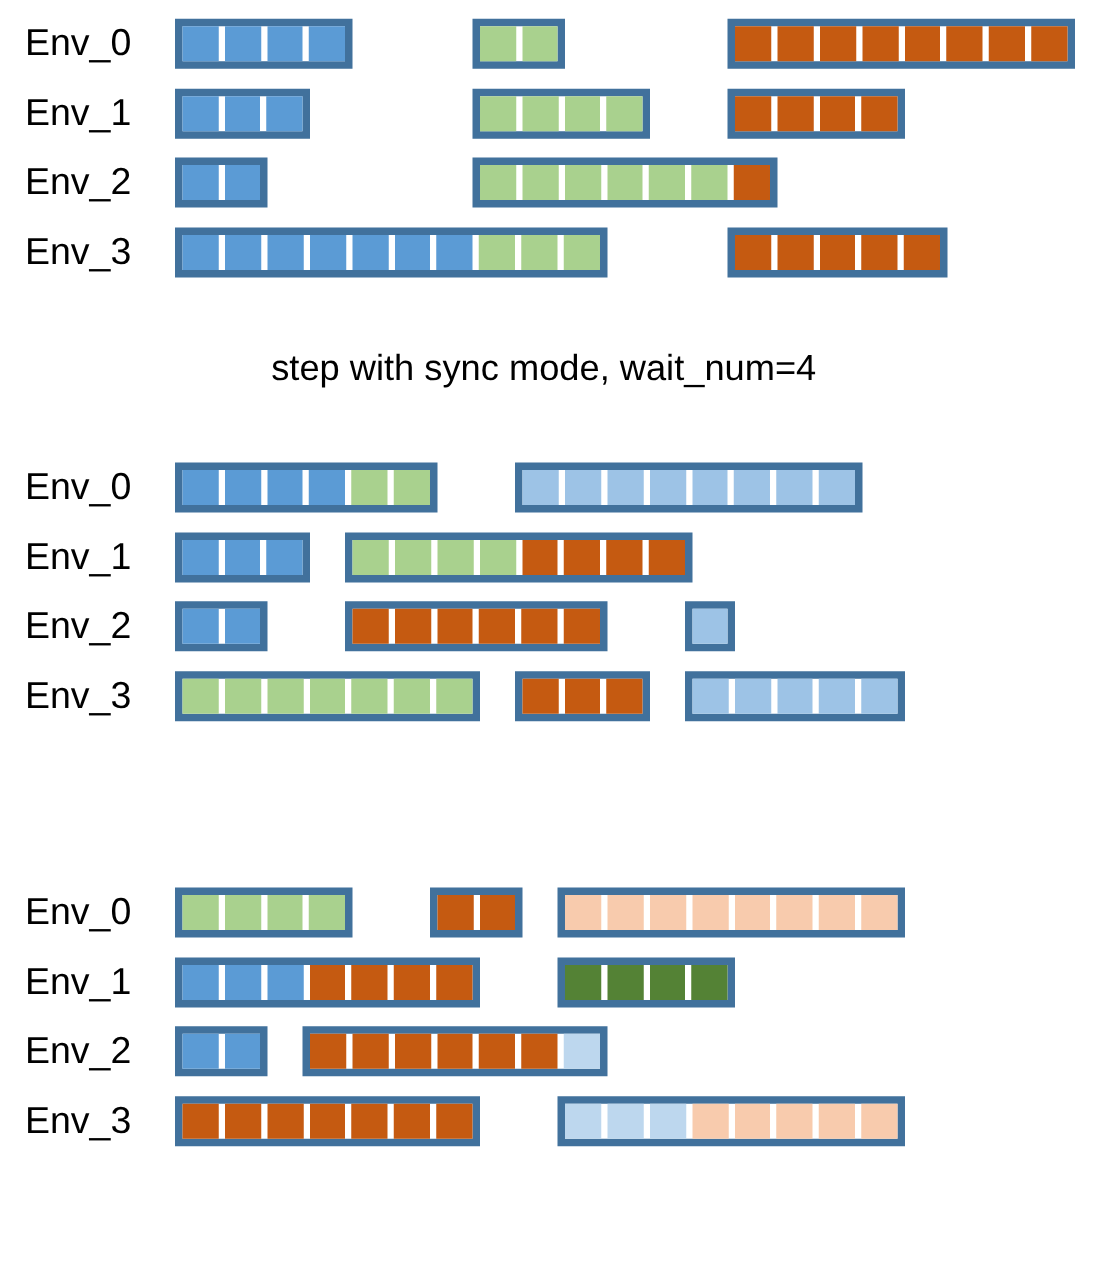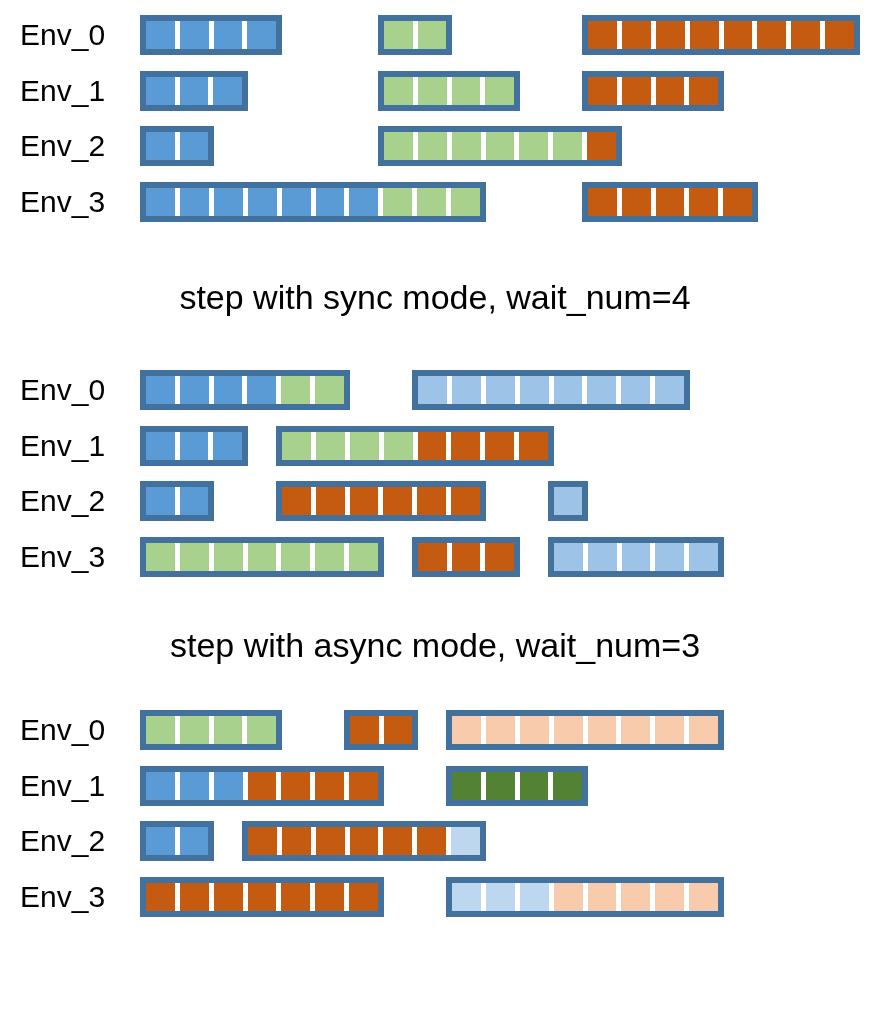--- a/index.html
+++ b/index.html
@@ -24,31 +24,30 @@
     box-sizing:border-box;
     display:flex;
     gap:5px;
     background:transparent;
   }
   .step-cell{flex:1 1 0;height:100%;}
   .panel-caption{
     position:absolute;
     left:0;width:870px;
     text-align:center;
-    font-size:34px;color:#000000;
+    font-size:29px;color:#000000;
     line-height:1.05;
     white-space:nowrap;
   }
 </style>
 </head>
 <body>
 
 <div class="figure">
   <div class="panel-caption" style="top:280px;">step with sync mode, wait_num=4</div>
-  <div class="panel-caption" style="top:628px;">step with async mode, wait_num=3</div>
 <div class="row-label" style="top: 15px;">Env_0</div>
     <div class="step-bar" style="left: 140px; top: 15px; width: 142px; border: 6px solid rgb(65, 113, 156);">
       <div class="step-cell" style="background: rgb(91, 155, 213);"></div>
       <div class="step-cell" style="background: rgb(91, 155, 213);"></div>
       <div class="step-cell" style="background: rgb(91, 155, 213);"></div>
       <div class="step-cell" style="background: rgb(91, 155, 213);"></div>
     </div>
     <div class="step-bar" style="left: 378px; top: 15px; width: 74px; border: 6px solid rgb(65, 113, 156);">
       <div class="step-cell" style="background: rgb(169, 209, 142);"></div>
       <div class="step-cell" style="background: rgb(169, 209, 142);"></div>

